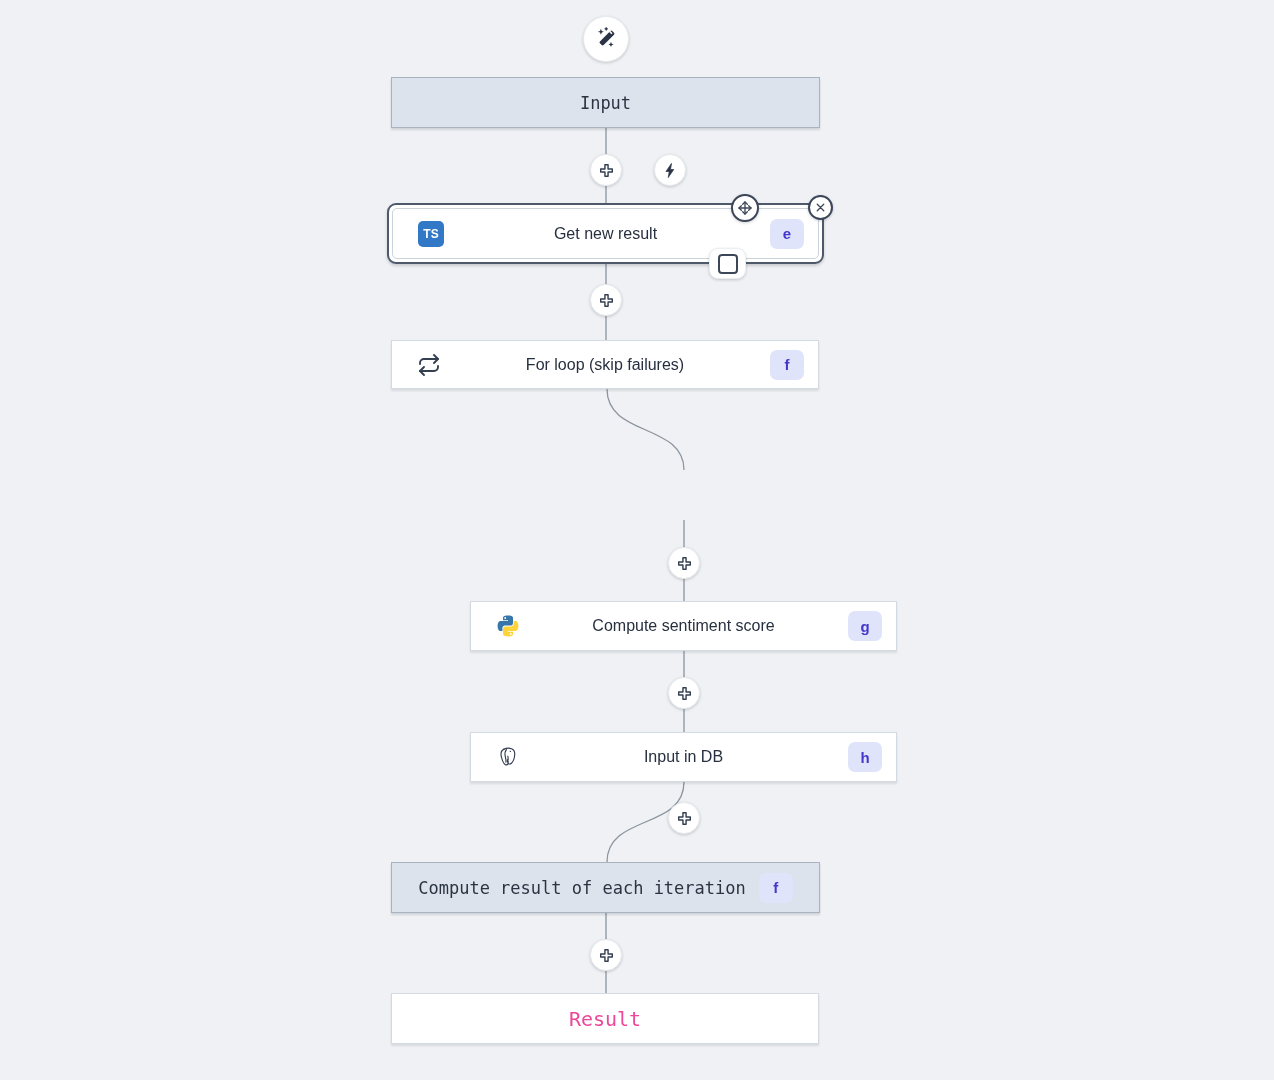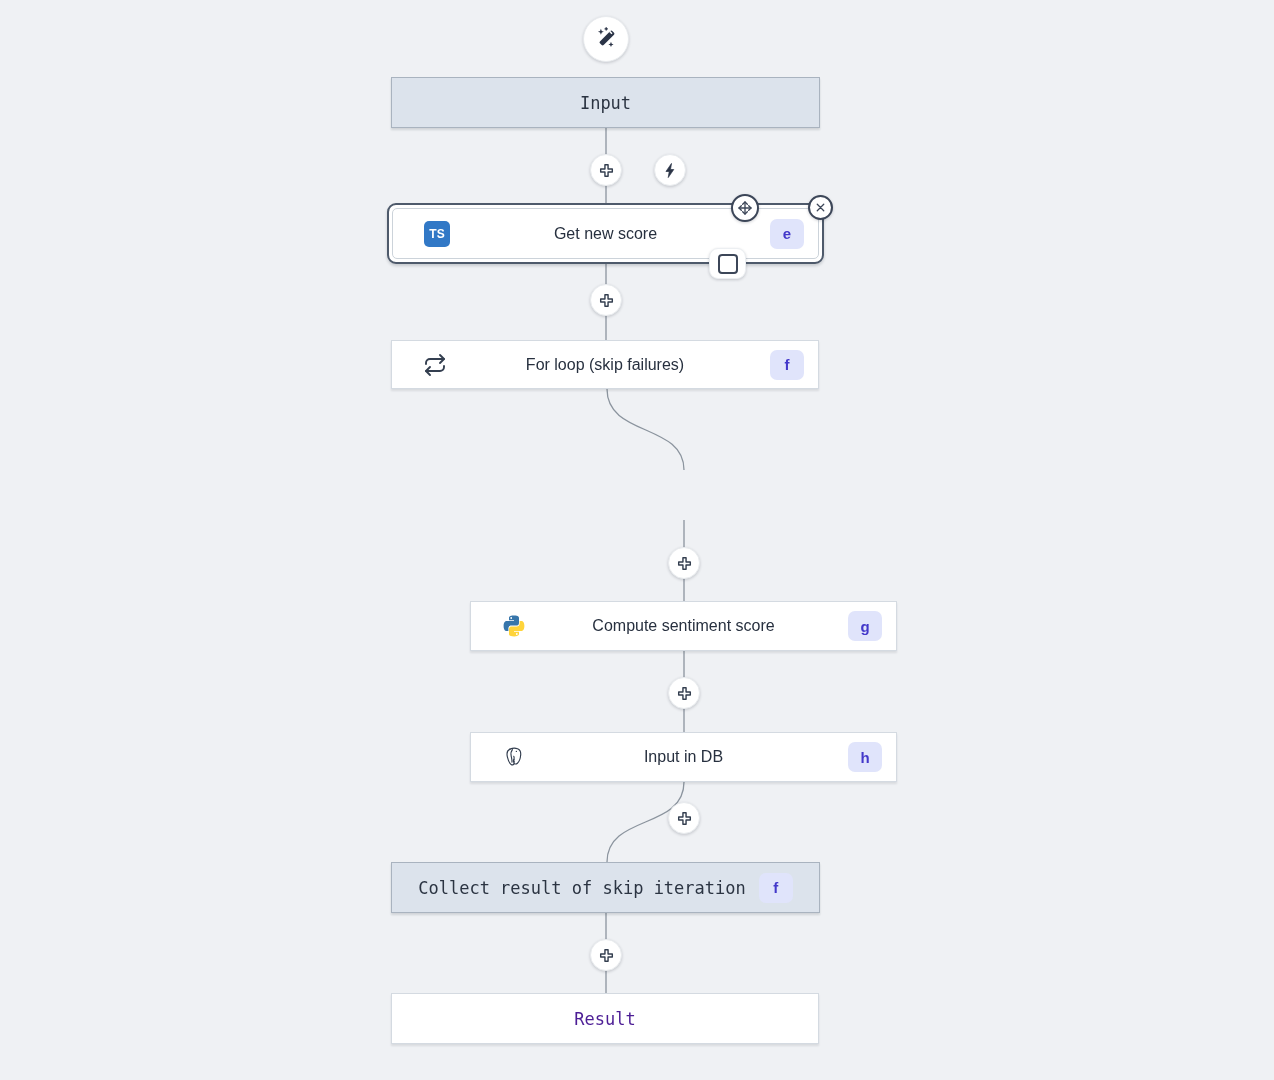--- a/index.html
+++ b/index.html
@@ -6,26 +6,26 @@
   .canvas{position:relative;width:1274px;height:1080px;background:#eff1f4;overflow:hidden;}
   .edges{position:absolute;left:0;top:0;width:1274px;height:1080px;pointer-events:none;}
 
   
   .node{position:absolute;display:flex;align-items:center;justify-content:center;
         border-radius:0;box-sizing:border-box;cursor:pointer;}
   .virtual{background:#dce3ec;border:1px solid #a9b3bf;
            font-family:"DejaVu Sans Mono",monospace;font-size:17px;color:#2b3442;
            box-shadow:0 2px 2px rgba(23,32,44,.14);}
   .virtual-white{background:#ffffff;border:1px solid #d4dae1;
-           font-family:"DejaVu Sans Mono",monospace;font-size:17px;color:#4c1d95;
+           font-family:"DejaVu Sans Mono",monospace;font-size:20px;color:#ec4899;
            box-shadow:0 2px 2px rgba(23,32,44,.10);}
   .step{background:#ffffff;border:1px solid #d4dae1;box-shadow:0 2px 2px rgba(23,32,44,.10);
         font-size:16px;color:#27303f;}
   .step .center-label{position:absolute;left:0;right:0;text-align:center;font-weight:400;}
-  .icon-left{position:absolute;left:31px;top:50%;transform:translateY(-50%);display:flex;}
+  .icon-left{position:absolute;left:25px;top:50%;transform:translateY(-50%);display:flex;}
   .badge-right{position:absolute;right:14px;top:50%;transform:translateY(-50%);}
   .badge{min-width:34px;height:30px;border-radius:7px;background:#e0e4fb;color:#4338ca;
          font-weight:bold;font-size:15px;display:flex;align-items:center;justify-content:center;
          font-family:"Liberation Sans",sans-serif;box-sizing:border-box;}
 
   
   .selected-wrap{position:absolute;left:387px;top:203px;width:437px;height:61px;
         box-sizing:border-box;background:#fff;border:2px solid #4e5a6b;border-radius:9px;
         padding:3px;box-shadow:0 2px 3px rgba(23,32,44,.18);cursor:pointer;}
   .sel-inner{position:relative;height:100%;box-sizing:border-box;border:1px solid #ccd3da;
@@ -105,21 +105,21 @@
           <path d="M13.4 2 5.6 13.4h4.6L8.8 22l7.8-11.4H12L13.4 2z" fill="#2b3447" stroke="#2b3447" stroke-width="1" stroke-linejoin="round"></path>
         </svg>
     </span>
   </button>
 
   <div class="selected-wrap">
     <div class="sel-inner">
       <span class="icon-left">
         <span class="ts-icon">TS</span>
       </span>
-      <span>Get new score</span>
+      <span>Get new result</span>
       <span class="badge-right">
         <span class="badge">e</span>
       </span>
     </div>
   </div>
   <button class="circle-btn move-btn">
     <span style="display:flex;">
       <svg width="16" height="16" viewBox="0 0 24 24" fill="none" stroke="#3c4658" stroke-width="2" stroke-linecap="round" stroke-linejoin="round">
         <path d="M12 3v18M3 12h18"></path>
           <path d="m8.5 6.5 3.5-3.5 3.5 3.5"></path>
@@ -211,21 +211,21 @@
 
   <button class="circle-btn plus-btn p5">
     <span style="display:flex;">
       <svg width="17" height="17" viewBox="0 0 24 24">
           <path d="M9.8 3.8h4.4v6h6v4.4h-6v6H9.8v-6h-6V9.8h6z" fill="#ffffff" stroke="#333e4f" stroke-width="2" stroke-linejoin="round"></path>
         </svg>
     </span>
   </button>
 
   <div class="node virtual n-collect">
-    <span>Collect result of skip iteration</span>
+    <span>Compute result of each iteration</span>
     <span class="badge">f</span>
   </div>
 
   <button class="circle-btn plus-btn p6">
     <span style="display:flex;">
       <svg width="17" height="17" viewBox="0 0 24 24">
           <path d="M9.8 3.8h4.4v6h6v4.4h-6v6H9.8v-6h-6V9.8h6z" fill="#ffffff" stroke="#333e4f" stroke-width="2" stroke-linejoin="round"></path>
         </svg>
     </span>
   </button>

